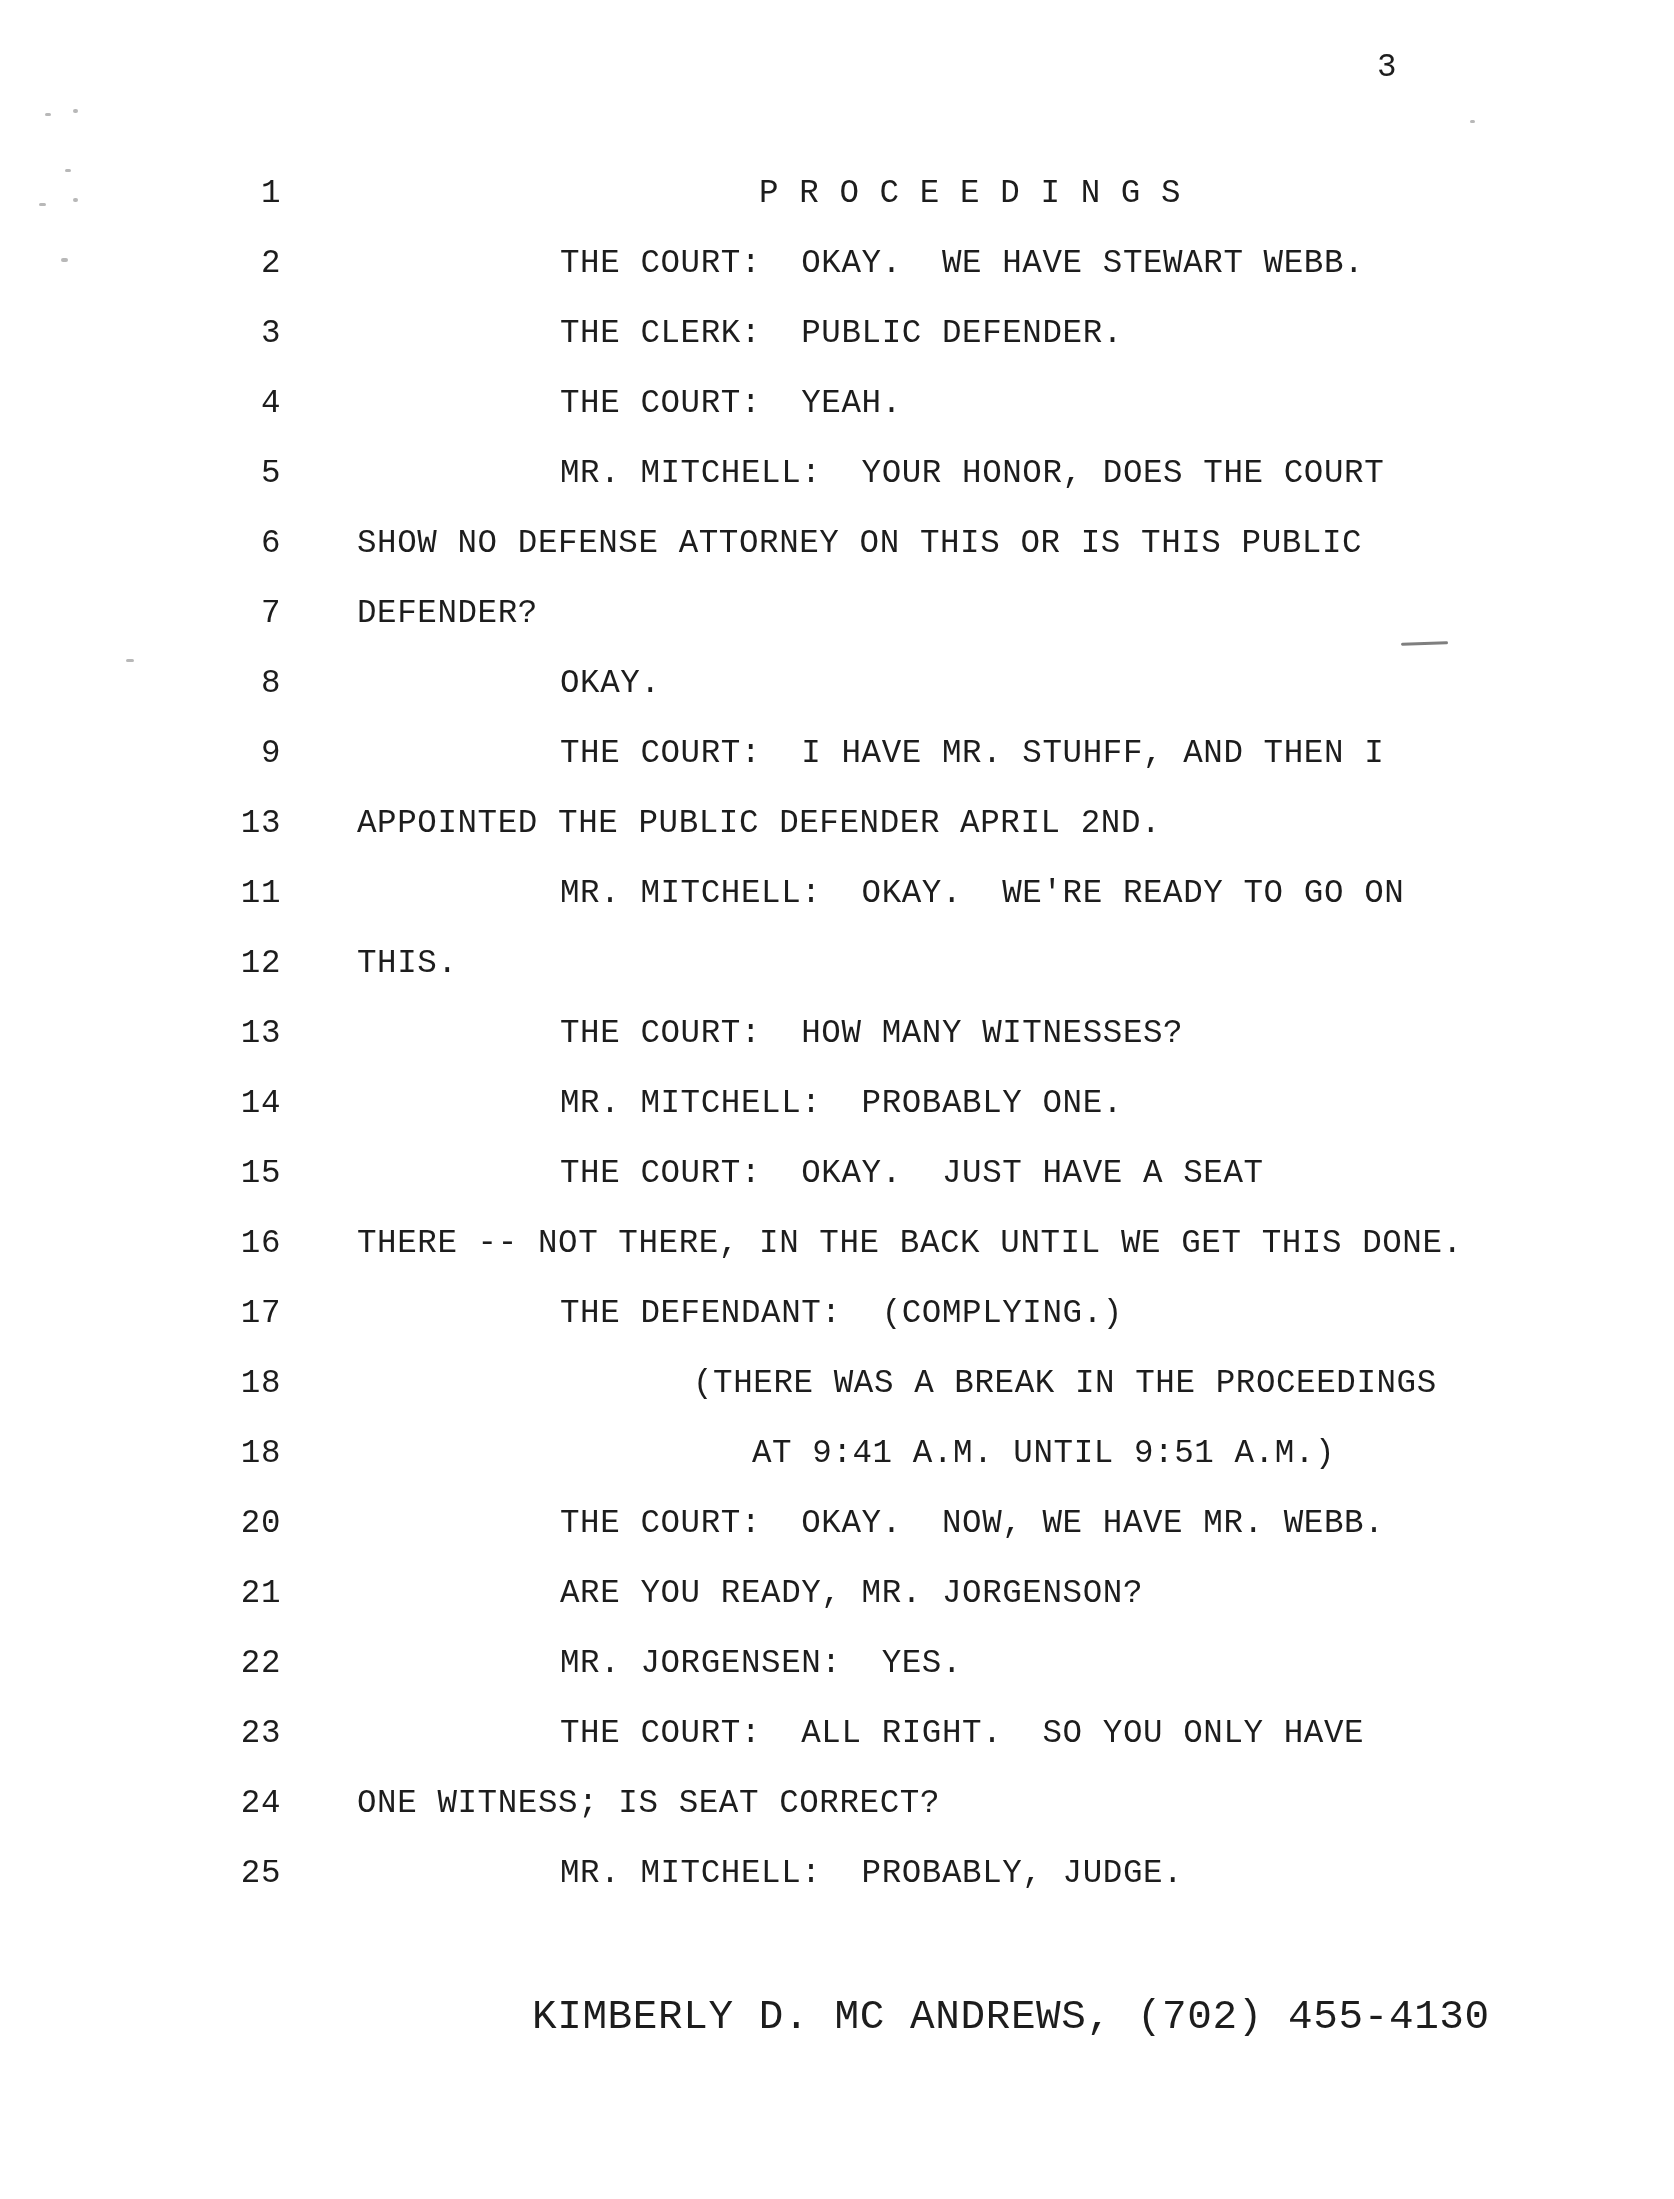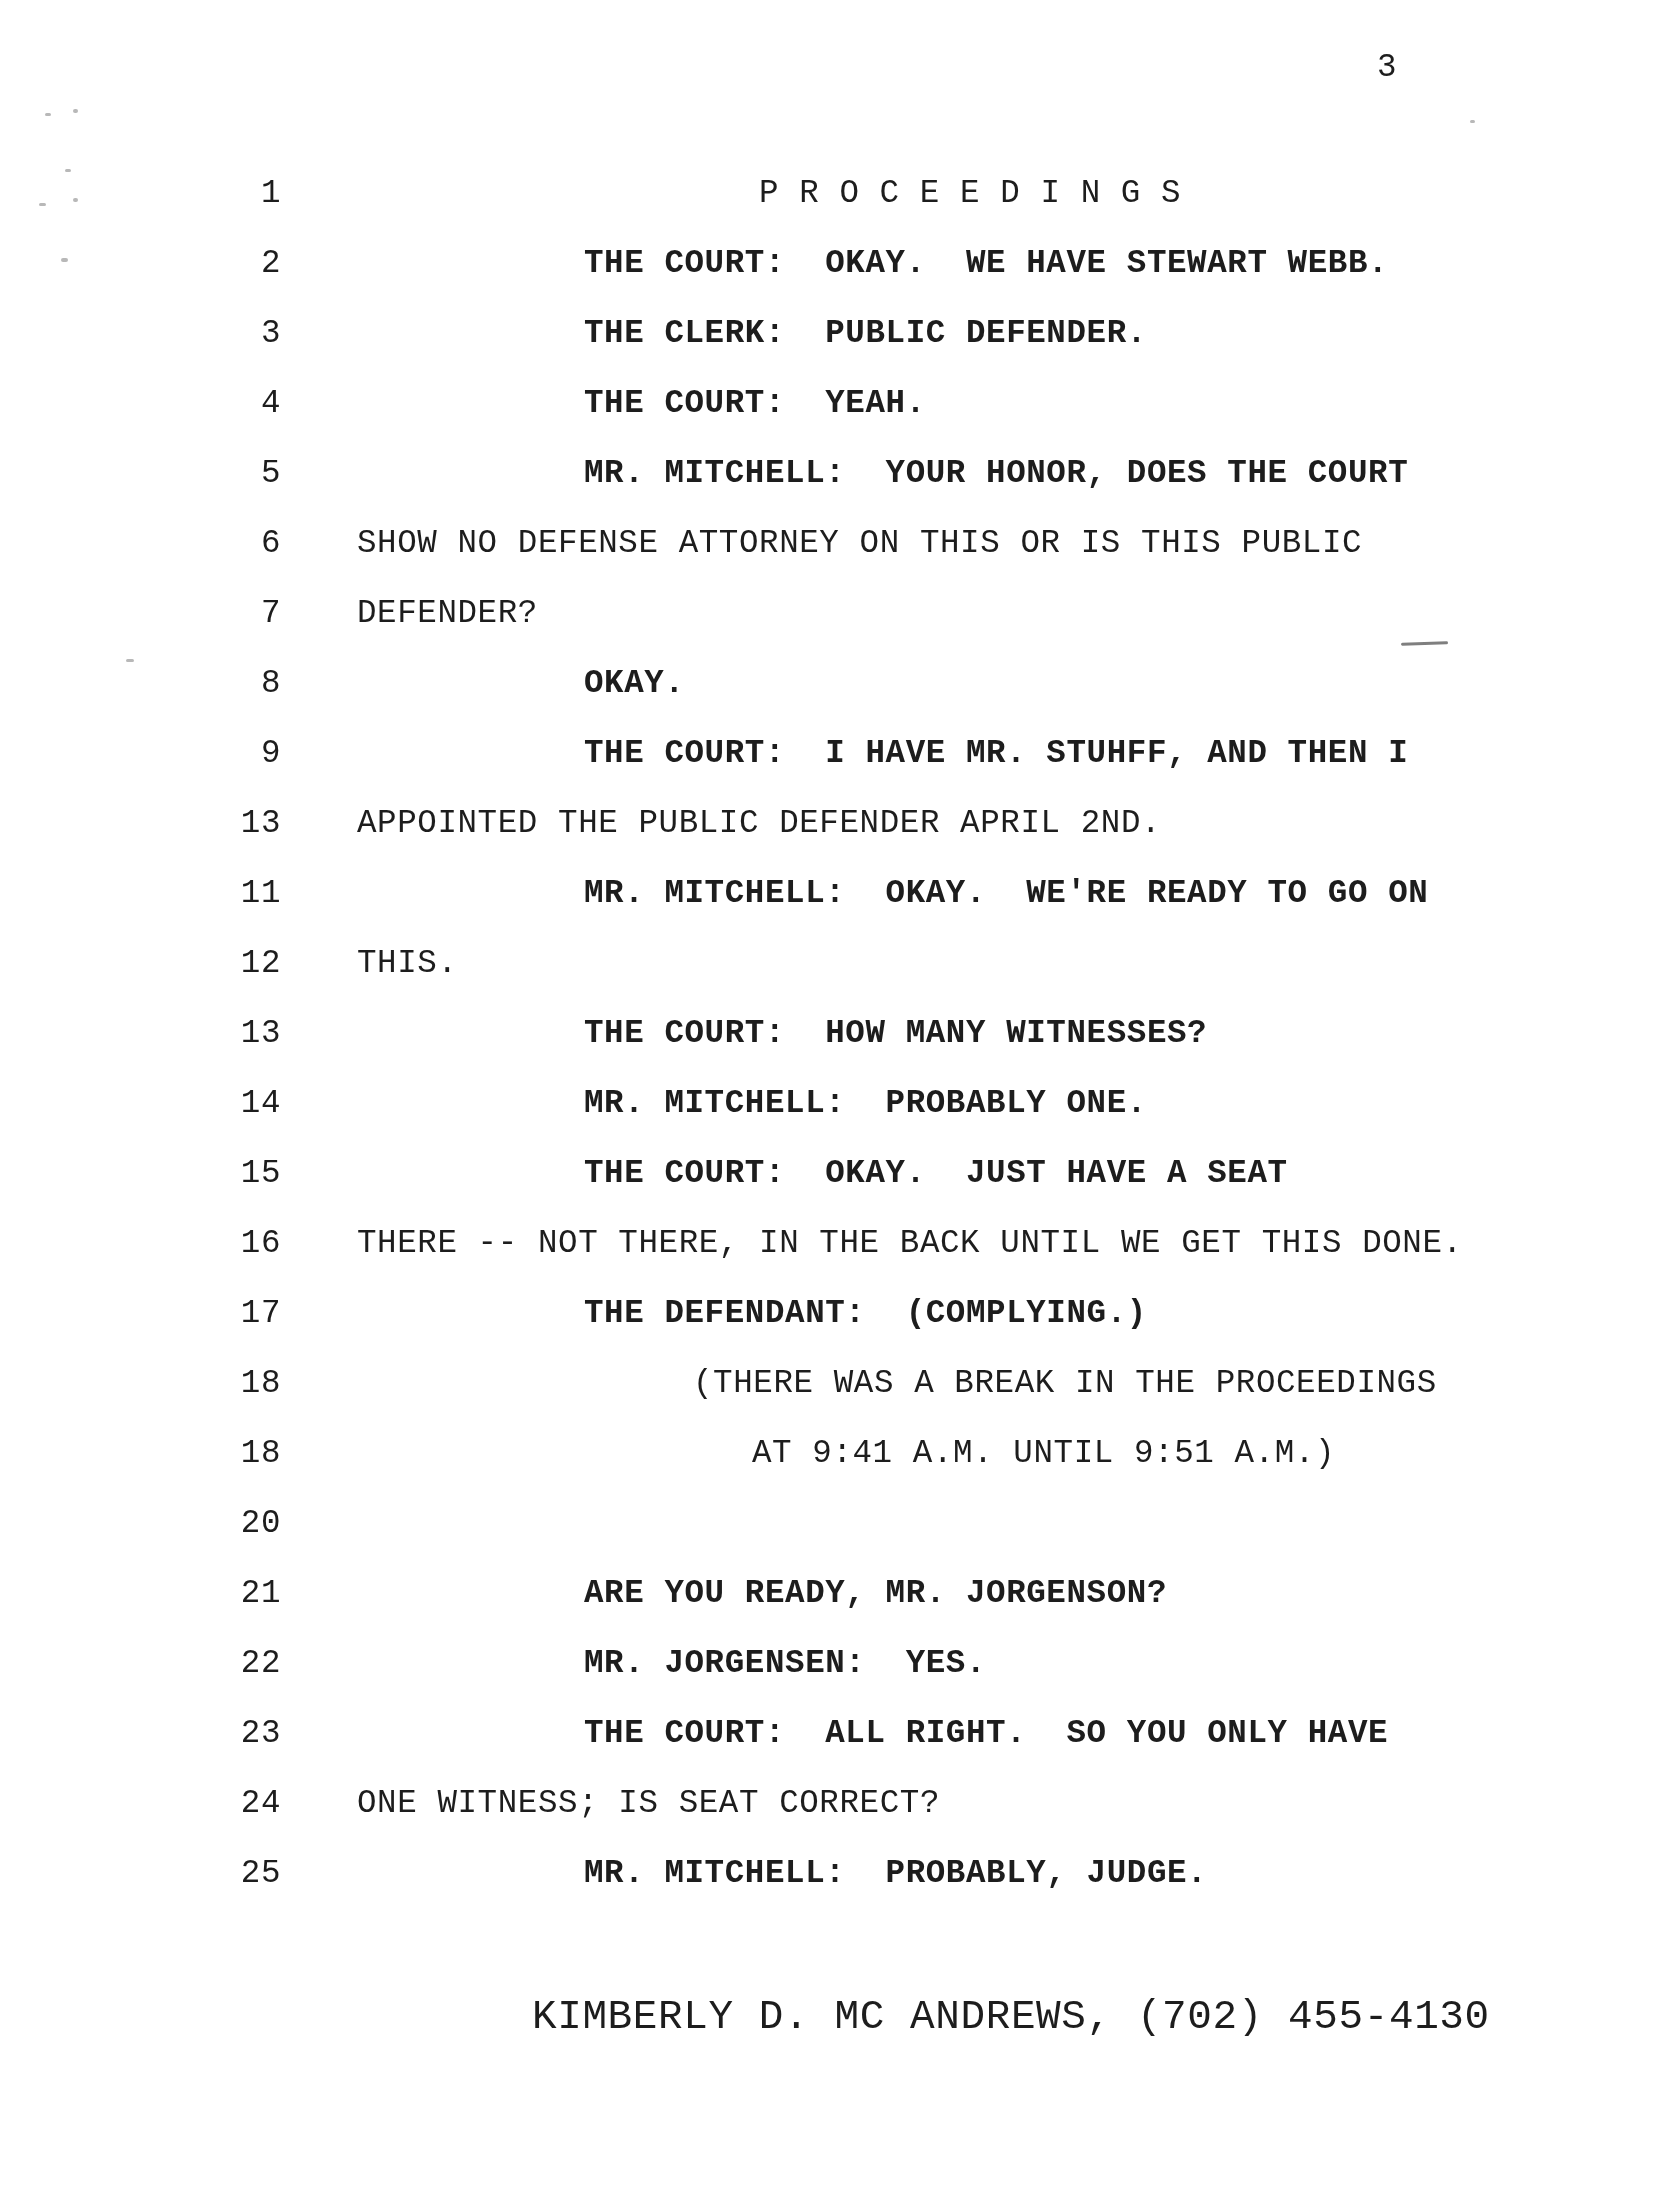--- a/index.html
+++ b/index.html
@@ -41,21 +41,21 @@
     text-align:right;
     font-size:32.5px;
     letter-spacing:0.6px;
   }
   .txt{
     position:absolute;
     font-size:32.5px;
     letter-spacing:0.6px;
   }
   .indent-title{left:759px;}
-  .indent-speaker{left:584px;font-weight:bold;}
+  .indent-speaker{left:560px;}
   .indent-flush{left:357px;}
   .indent-paren1{left:693px;}
   .indent-paren2{left:752px;}
   .footer{
     position:absolute;
     top:1994px;
     left:532px;
     font-size:41px;
     letter-spacing:0.6px;
     white-space:pre;
@@ -91,21 +91,21 @@
       <div class="line"><span class="num">13</span><span class="txt indent-flush">APPOINTED THE PUBLIC DEFENDER APRIL 2ND.</span></div>
       <div class="line"><span class="num">11</span><span class="txt indent-speaker">MR. MITCHELL:  OKAY.  WE'RE READY TO GO ON</span></div>
       <div class="line"><span class="num">12</span><span class="txt indent-flush">THIS.</span></div>
       <div class="line"><span class="num">13</span><span class="txt indent-speaker">THE COURT:  HOW MANY WITNESSES?</span></div>
       <div class="line"><span class="num">14</span><span class="txt indent-speaker">MR. MITCHELL:  PROBABLY ONE.</span></div>
       <div class="line"><span class="num">15</span><span class="txt indent-speaker">THE COURT:  OKAY.  JUST HAVE A SEAT</span></div>
       <div class="line"><span class="num">16</span><span class="txt indent-flush">THERE -- NOT THERE, IN THE BACK UNTIL WE GET THIS DONE.</span></div>
       <div class="line"><span class="num">17</span><span class="txt indent-speaker">THE DEFENDANT:  (COMPLYING.)</span></div>
       <div class="line"><span class="num">18</span><span class="txt indent-paren1">(THERE WAS A BREAK IN THE PROCEEDINGS</span></div>
       <div class="line"><span class="num">18</span><span class="txt indent-paren2">AT 9:41 A.M. UNTIL 9:51 A.M.)</span></div>
-      <div class="line"><span class="num">20</span></div>
+      <div class="line"><span class="num">20</span><span class="txt indent-speaker">THE COURT:  OKAY.  NOW, WE HAVE MR. WEBB.</span></div>
       <div class="line"><span class="num">21</span><span class="txt indent-speaker">ARE YOU READY, MR. JORGENSON?</span></div>
       <div class="line"><span class="num">22</span><span class="txt indent-speaker">MR. JORGENSEN:  YES.</span></div>
       <div class="line"><span class="num">23</span><span class="txt indent-speaker">THE COURT:  ALL RIGHT.  SO YOU ONLY HAVE</span></div>
       <div class="line"><span class="num">24</span><span class="txt indent-flush">ONE WITNESS; IS SEAT CORRECT?</span></div>
       <div class="line"><span class="num">25</span><span class="txt indent-speaker">MR. MITCHELL:  PROBABLY, JUDGE.</span></div>
     </div>
 
   <div class="footer">KIMBERLY D. MC ANDREWS, (702) 455-4130</div>
 
   <div class="artifact a1"></div>

